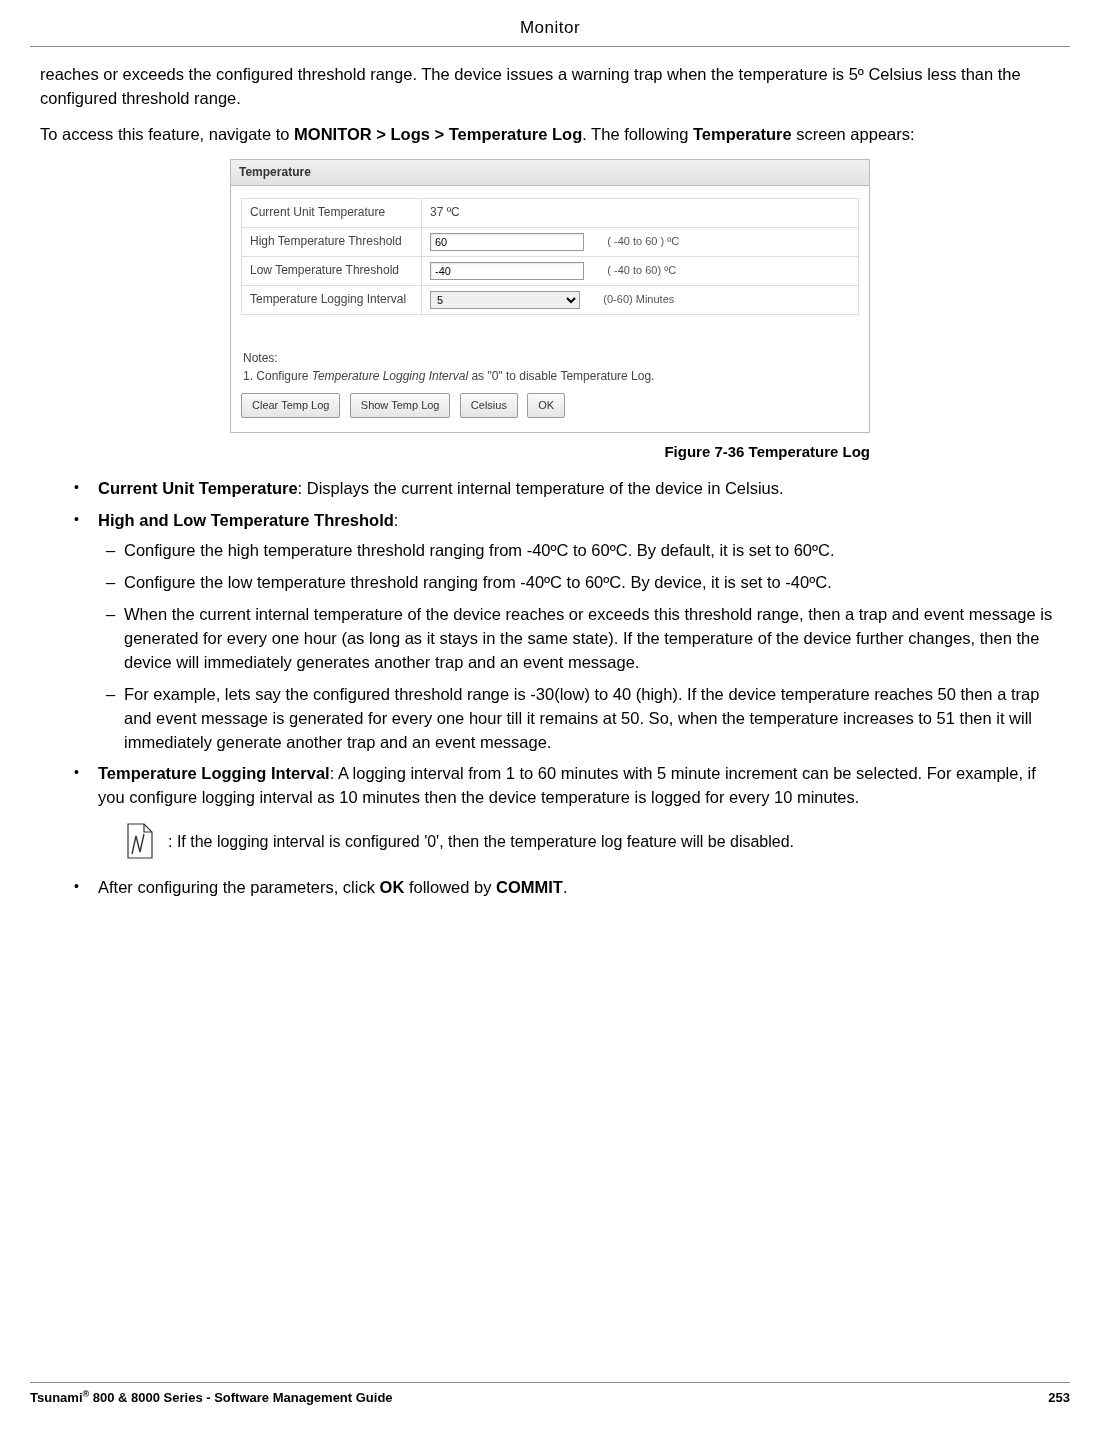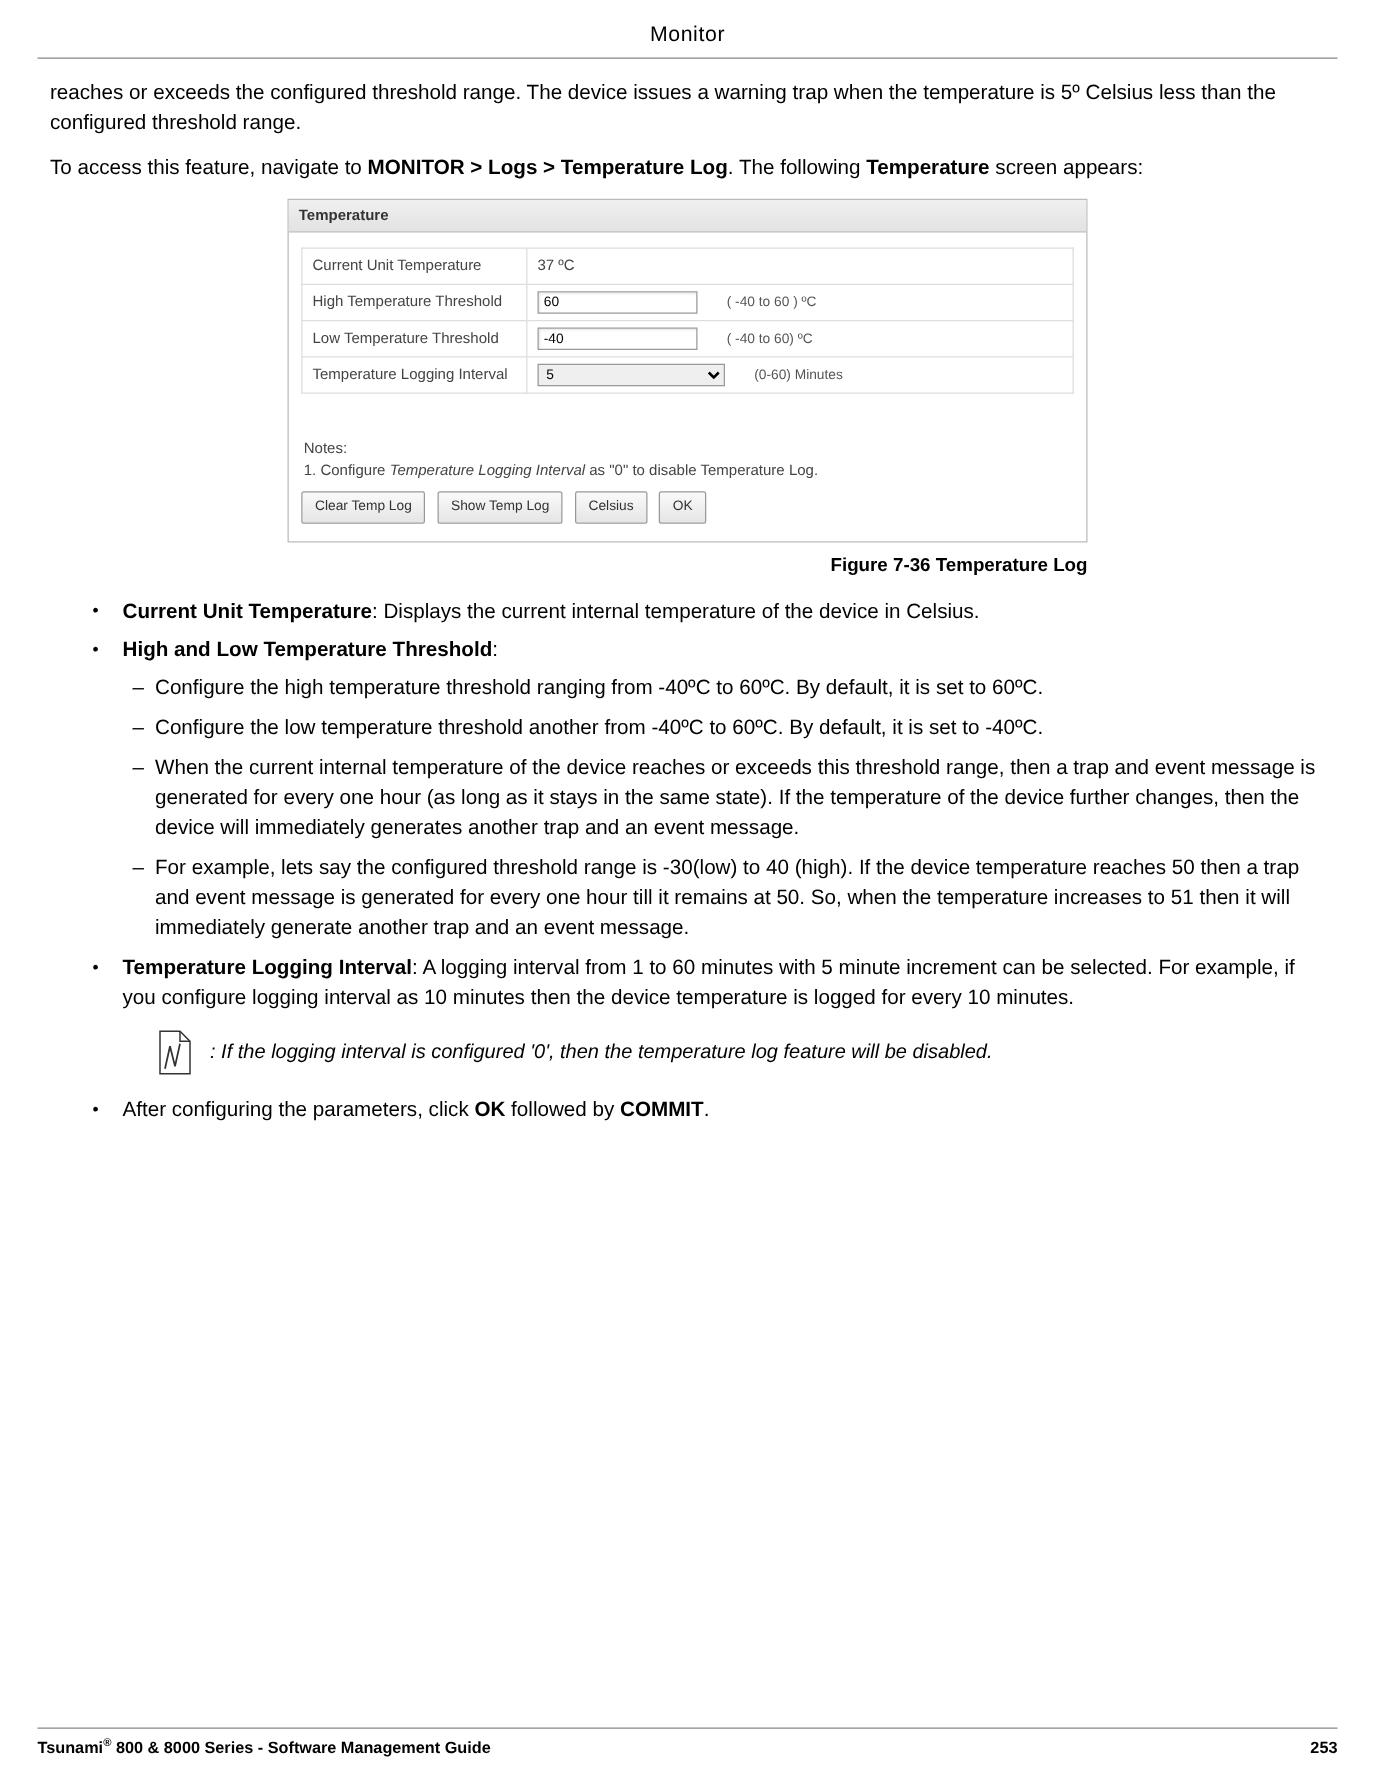--- a/index.html
+++ b/index.html
@@ -59,21 +59,21 @@
       vertical-align: middle;
       color: #444;
     }
     .form-table td.label-cell { width: 180px; }
     .form-table td.val-cell { }
     .form-input {
       font-family: Tahoma, Arial, sans-serif;
       font-size: 11px;
       padding: 2px 4px;
       border: 1px solid #999;
-      width: 128px;
+      width: 154px;
       box-shadow: inset 1px 1px 2px rgba(0,0,0,0.1);
       vertical-align: middle;
     }
     .form-select {
       font-family: Tahoma, Arial, sans-serif;
       font-size: 11px;
       padding: 1px 2px;
       border: 1px solid #999;
       width: 150px;
       vertical-align: middle;
@@ -144,21 +144,21 @@
       left: 0;
       top: 0;
     }
     .note-block {
       display: flex;
       align-items: center;
       gap: 10px;
       margin: 10px 0 14px 24px;
     }
     .note-icon svg { display: block; }
-    .note-text { font-style: italic; font-size: 16px; }
+    .note-text { font-size: 16px; }
     .footer {
       position: absolute;
       bottom: 24px;
       left: 30px;
       right: 30px;
     }
     .hr-bottom {
       border: none;
       border-top: 1px solid #888;
       margin-bottom: 6px;
@@ -235,21 +235,21 @@
   </div>
 
   <ul class="main-list">
     <li>
       <span class="b">Current Unit Temperature</span><span>: Displays the current internal temperature of the device in Celsius.</span>
     </li>
     <li>
       <span class="b">High and Low Temperature Threshold</span><span>:</span>
       <ul class="sub-list">
         <li>Configure the high temperature threshold ranging from -40ºC to 60ºC. By default, it is set to 60ºC.</li>
-        <li>Configure the low temperature threshold another from -40ºC to 60ºC. By default, it is set to -40ºC.</li>
+        <li>Configure the low temperature threshold ranging from -40ºC to 60ºC. By device, it is set to -40ºC.</li>
         <li>When the current internal temperature of the device reaches or exceeds this threshold range, then a trap and event message is generated for every one hour (as long as it stays in the same state). If the temperature of the device further changes, then the device will immediately generates another trap and an event message.</li>
         <li>For example, lets say the configured threshold range is -30(low) to 40 (high). If the device temperature reaches 50 then a trap and event message is generated for every one hour till it remains at 50. So, when the temperature increases to 51 then it will immediately generate another trap and an event message.</li>
       </ul>
     </li>
     <li>
       <span class="b">Temperature Logging Interval</span><span>: A logging interval from 1 to 60 minutes with 5 minute increment can be selected. For example, if you configure logging interval as 10 minutes then the device temperature is logged for every 10 minutes.</span>
       <div class="note-block">
         <span class="note-icon">
           <svg width="36" height="42" viewBox="0 0 36 42">
             <path d="M6 4 L22 4 L30 12 L30 38 L6 38 Z" fill="#fff" stroke="#333" stroke-width="1.2"></path>

